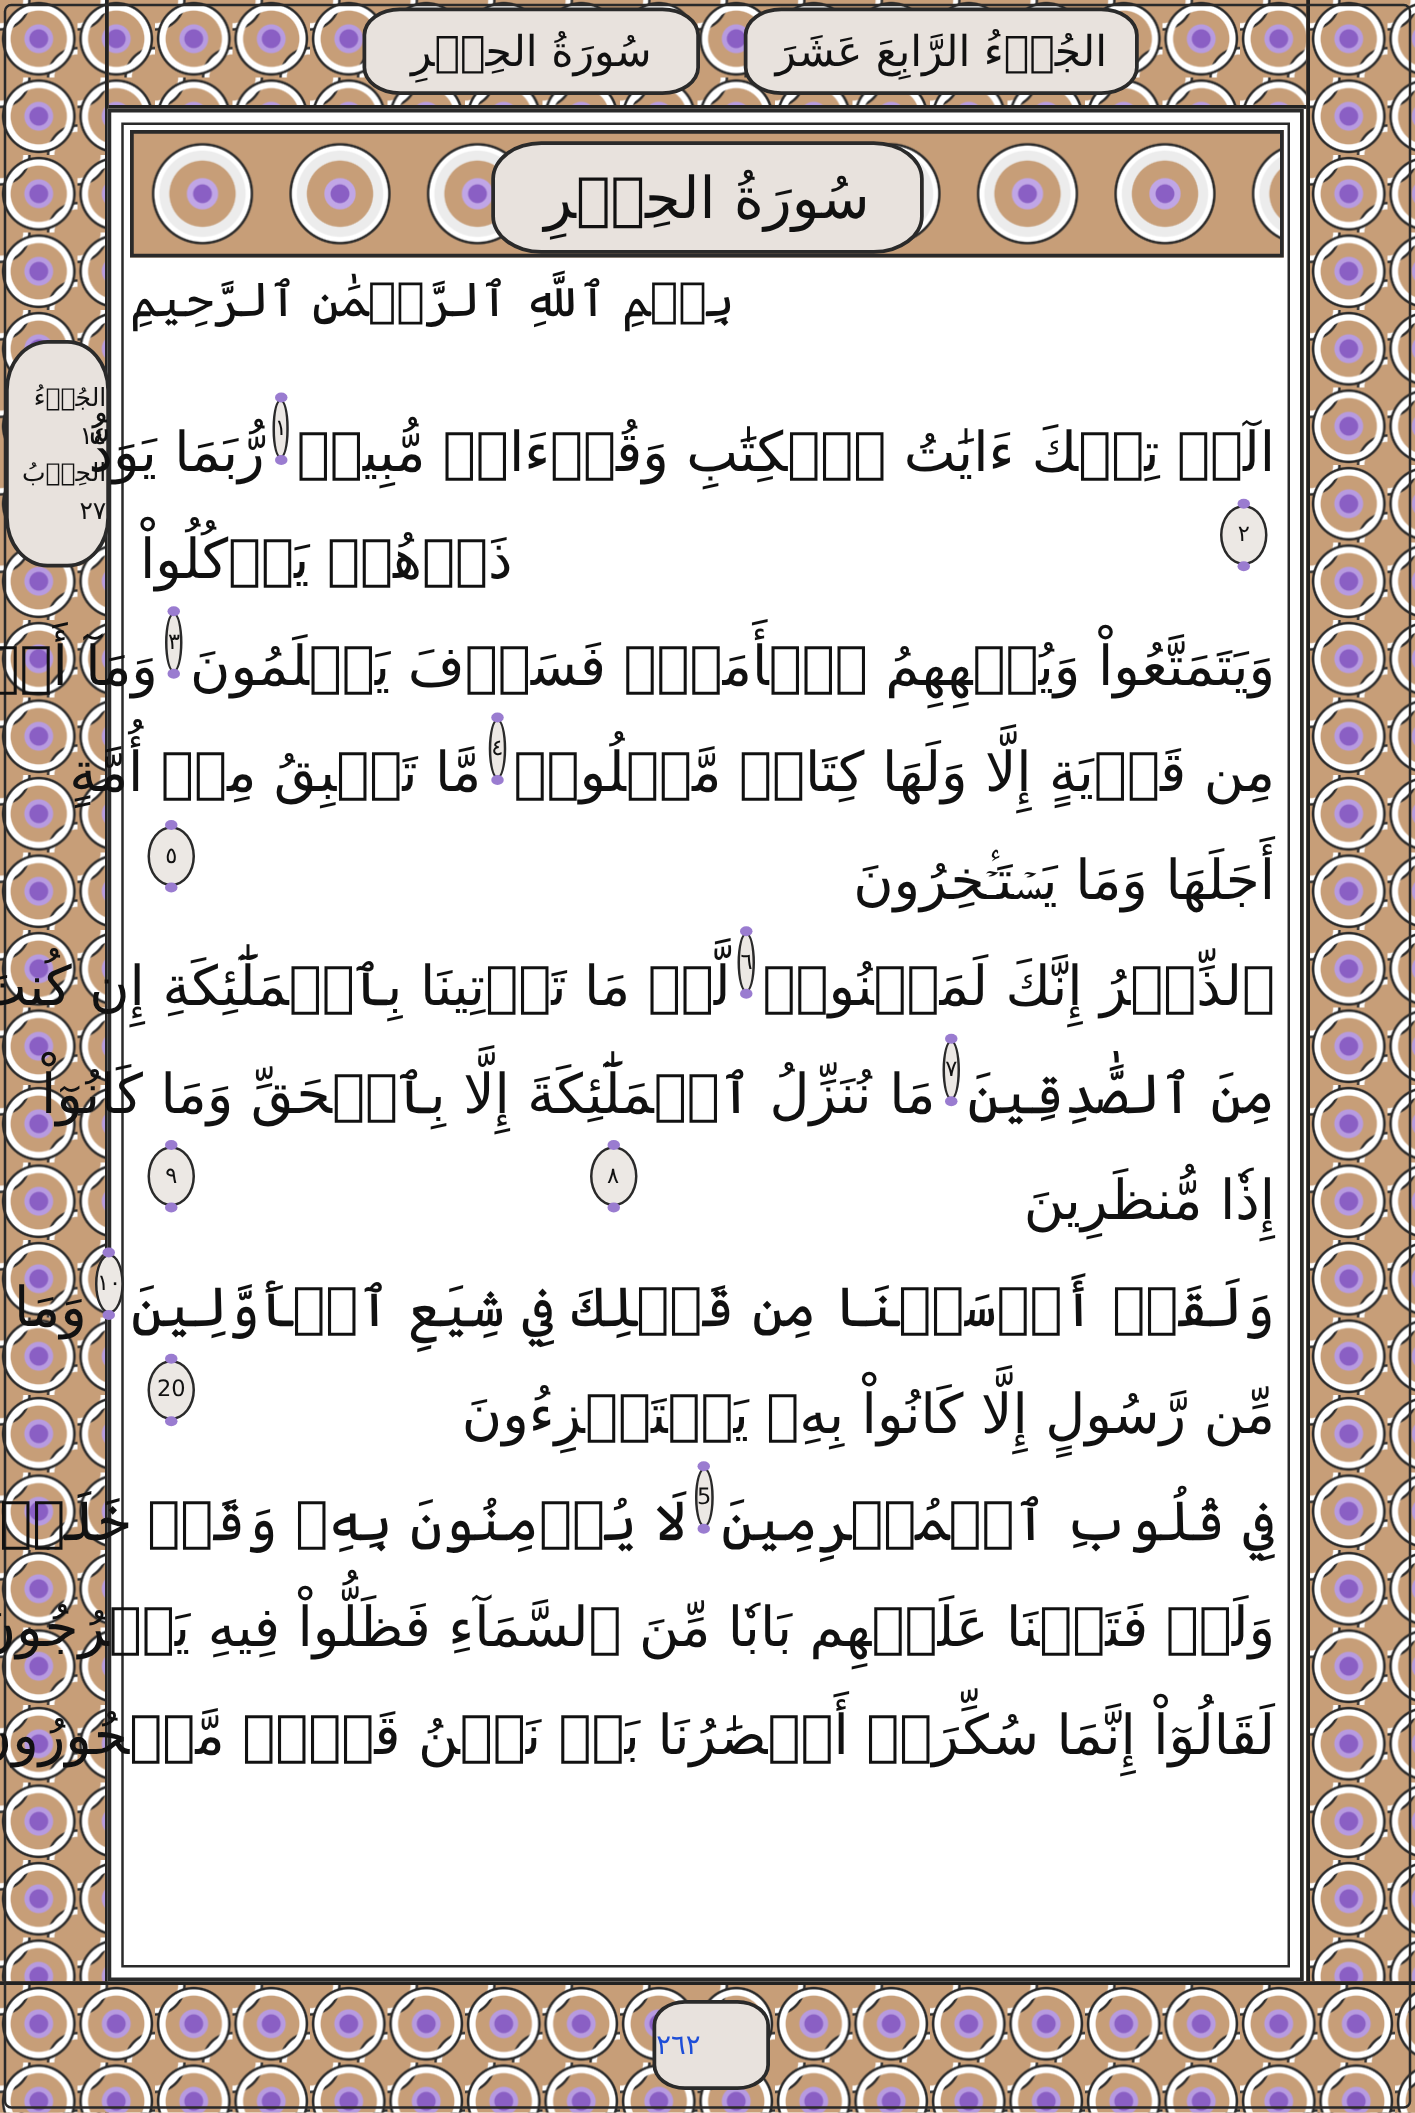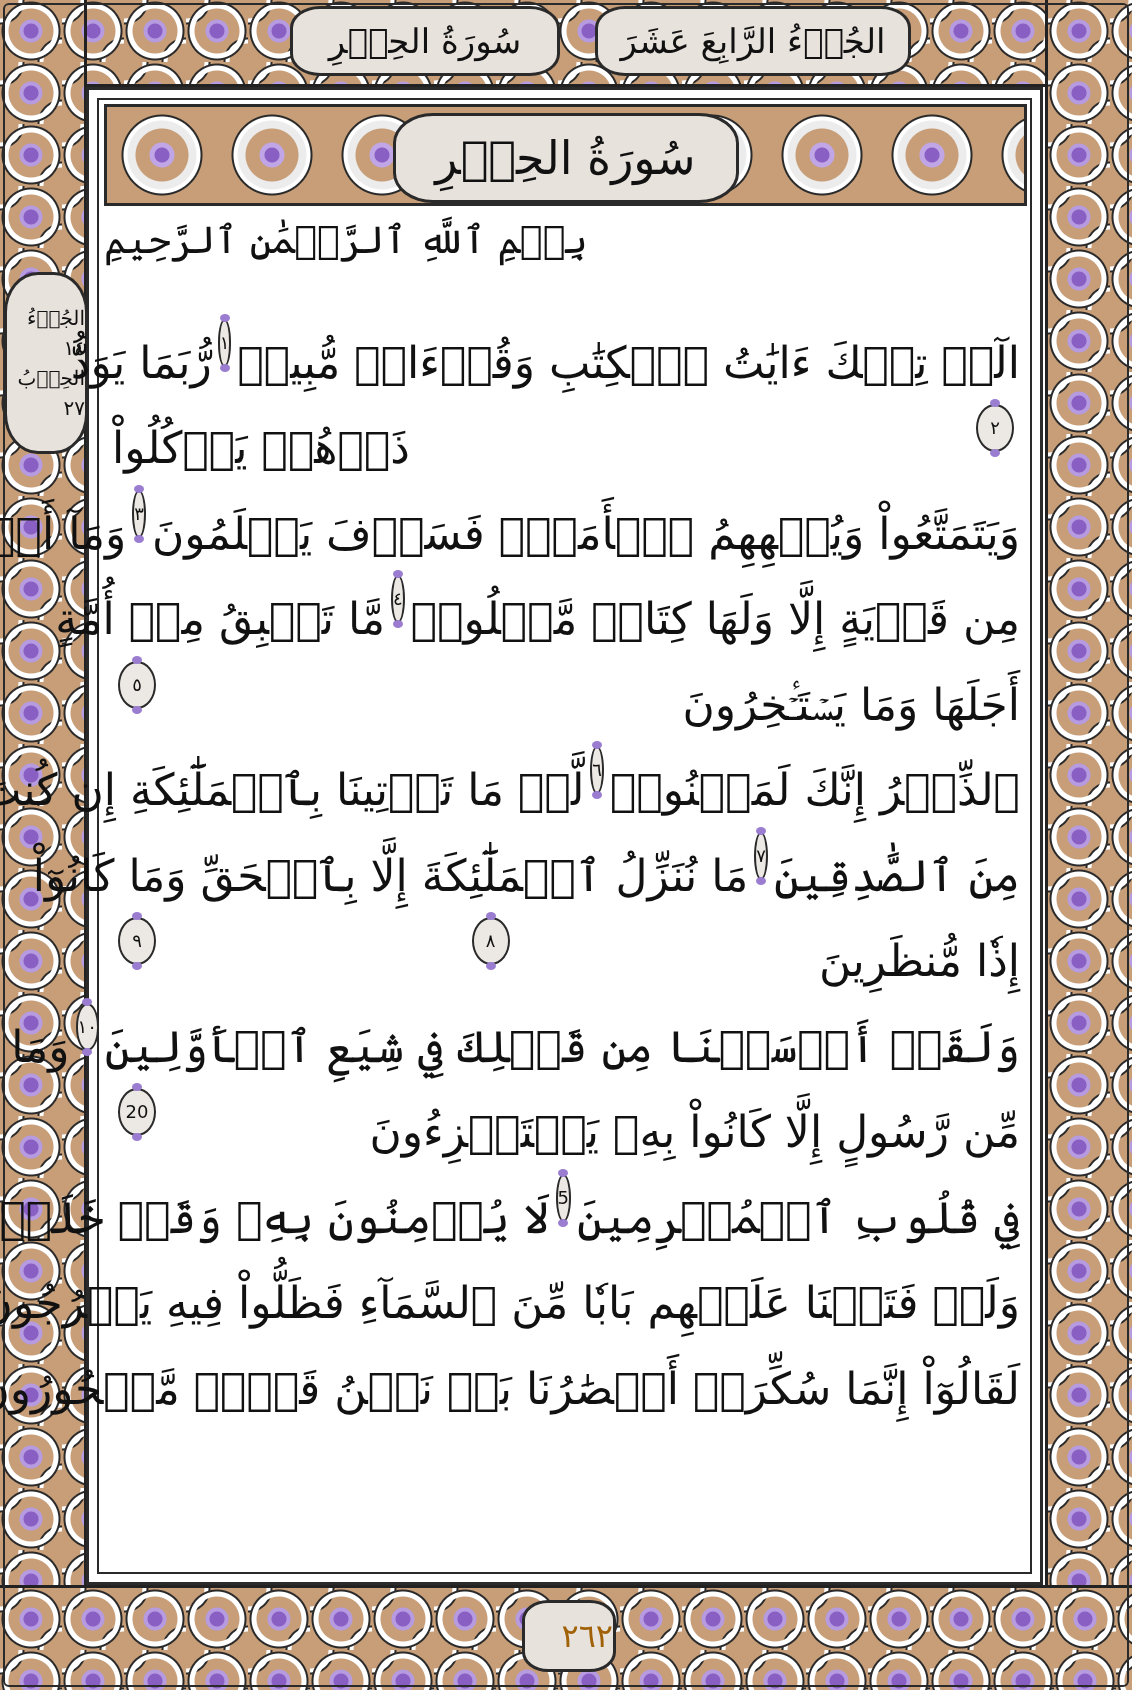--- a/index.html
+++ b/index.html
@@ -100,22 +100,22 @@
     position:absolute; left:4px; top:272px; width:78px; height:176px;
     background:#e8e2dd; border:3px solid #2a2a2a; border-radius:34px / 40px;
     display:flex; flex-direction:column; align-items:center; justify-content:center;
     direction:rtl; font-size:20px; color:#111; line-height:1.5;
   }
 
   
   .page-number {
     position:absolute; left:522px; top:1600px; width:88px; height:66px;
     background:#e8e2dd; border:3px solid #2a2a2a; border-radius:26px / 20px;
-    display:flex; align-items:center; justify-content:flex-end;
-    font-size:32px; color:#a16207; font-family:"DejaVu Sans", sans-serif;
+    display:flex; align-items:center; justify-content:flex-start;
+    font-size:22px; color:#1d4ed8; font-family:"DejaVu Sans", sans-serif;
   }
 </style>
 </head>
 <body>
 
 <div class="border-band band-top"></div>
 <div class="border-band band-left"></div>
 <div class="border-band band-right"></div>
 <div class="border-band band-bottom"></div>
 <div class="outer-edge"></div>

